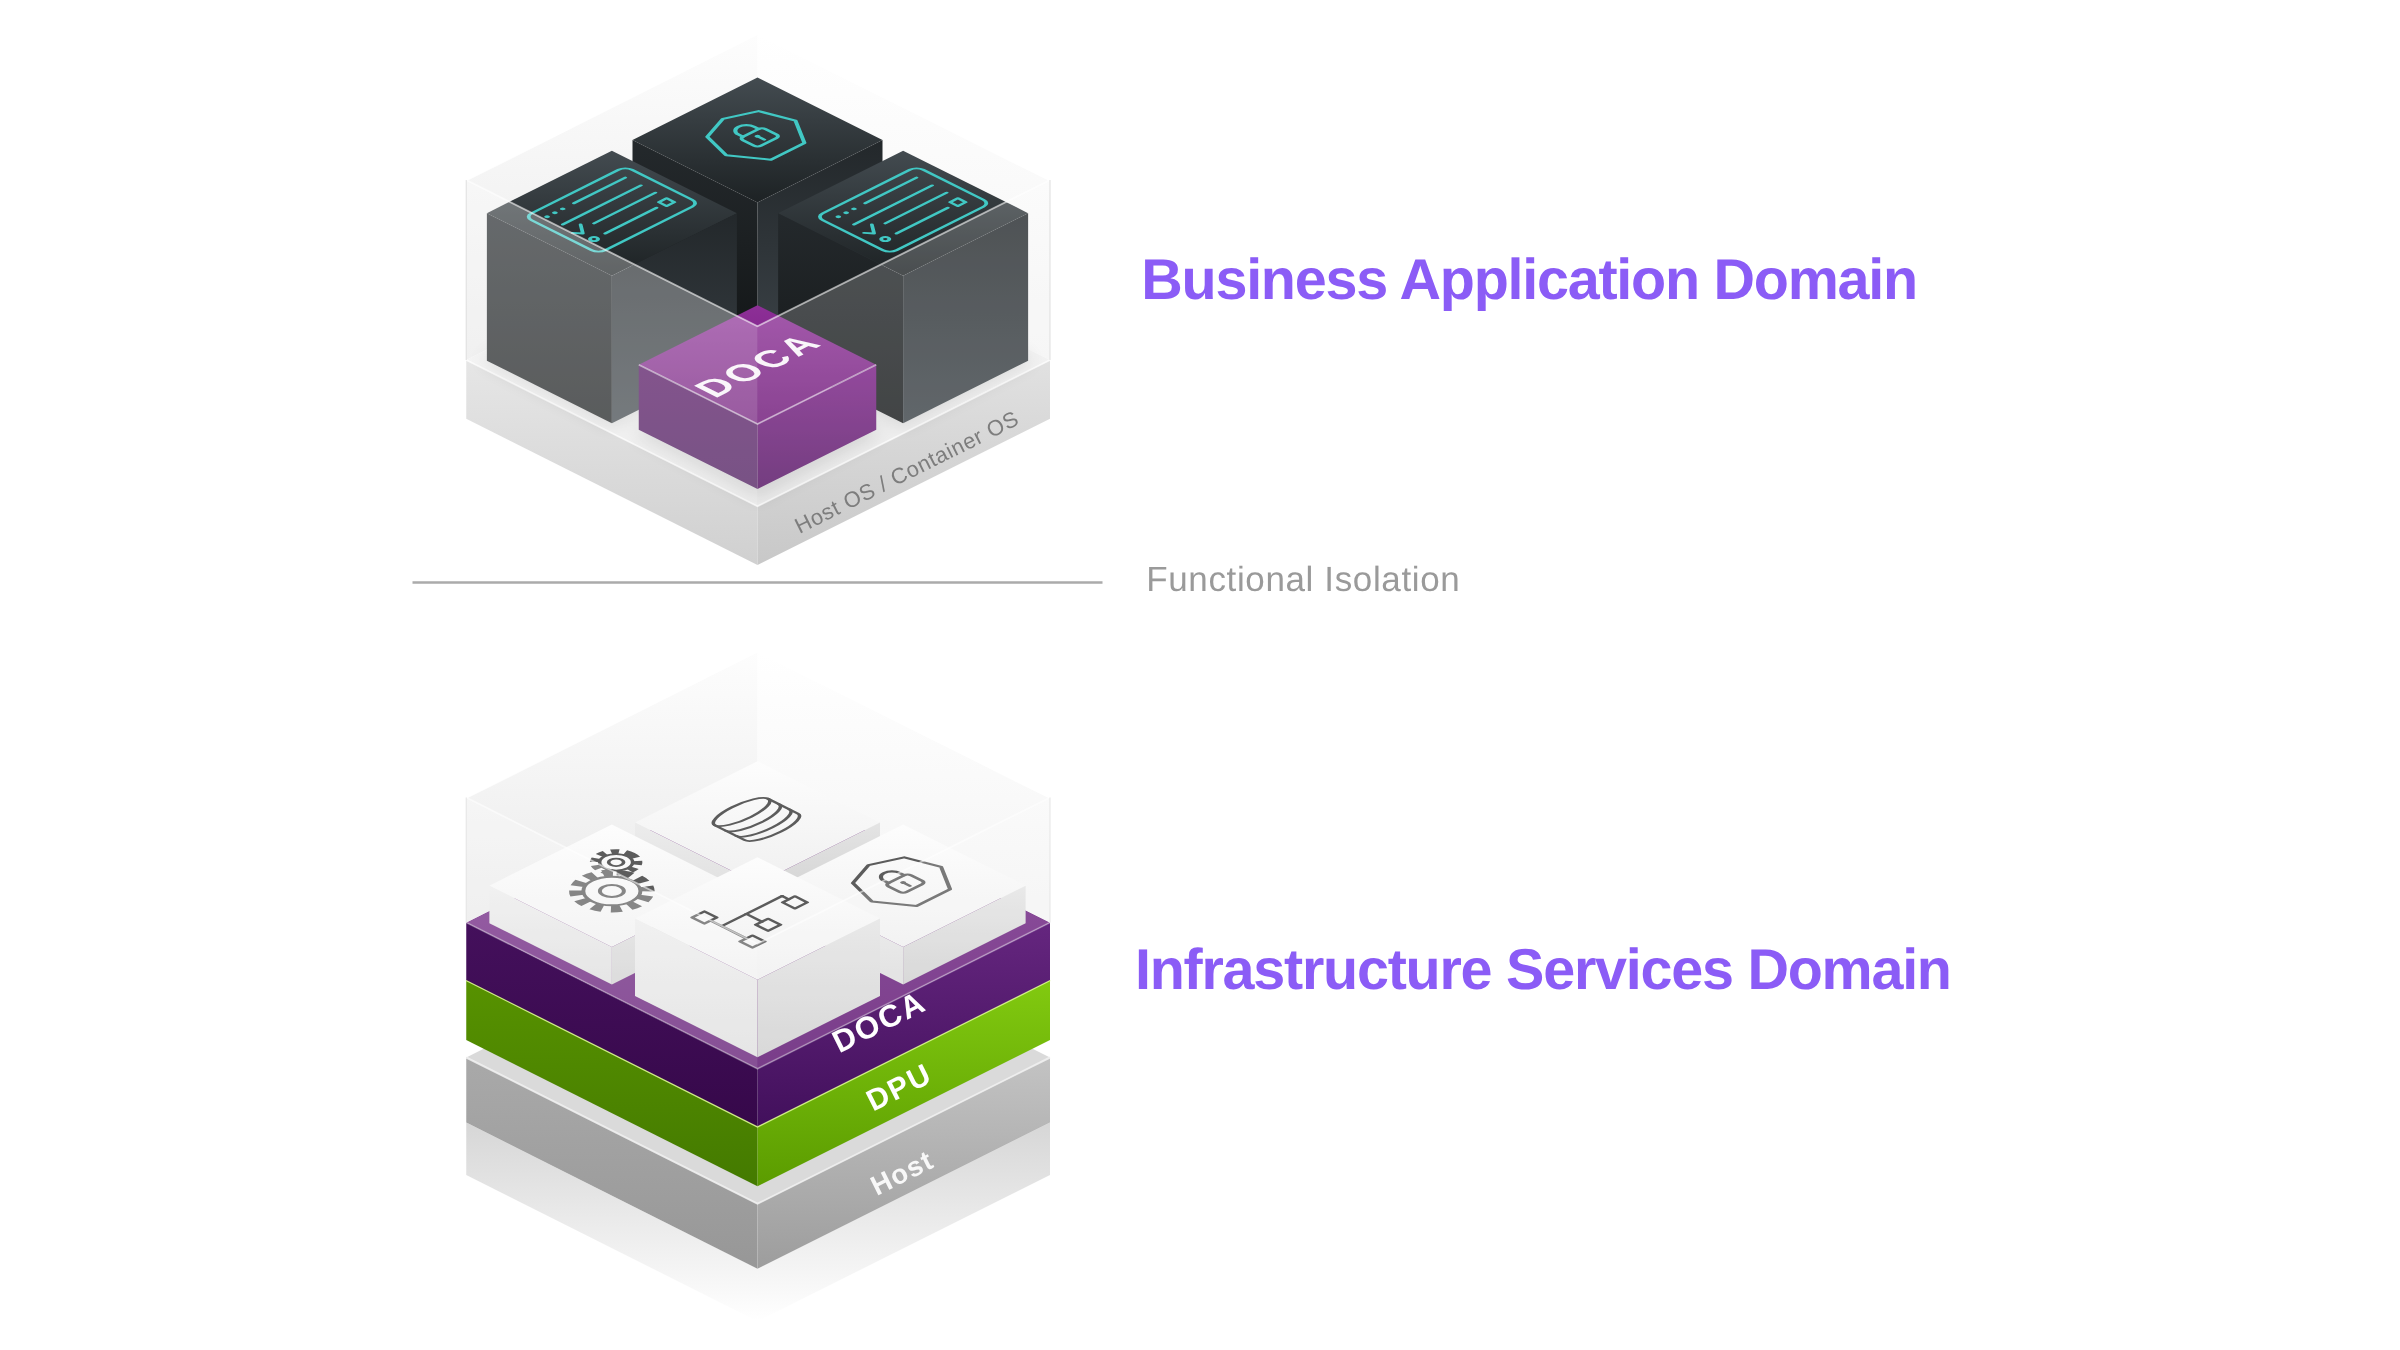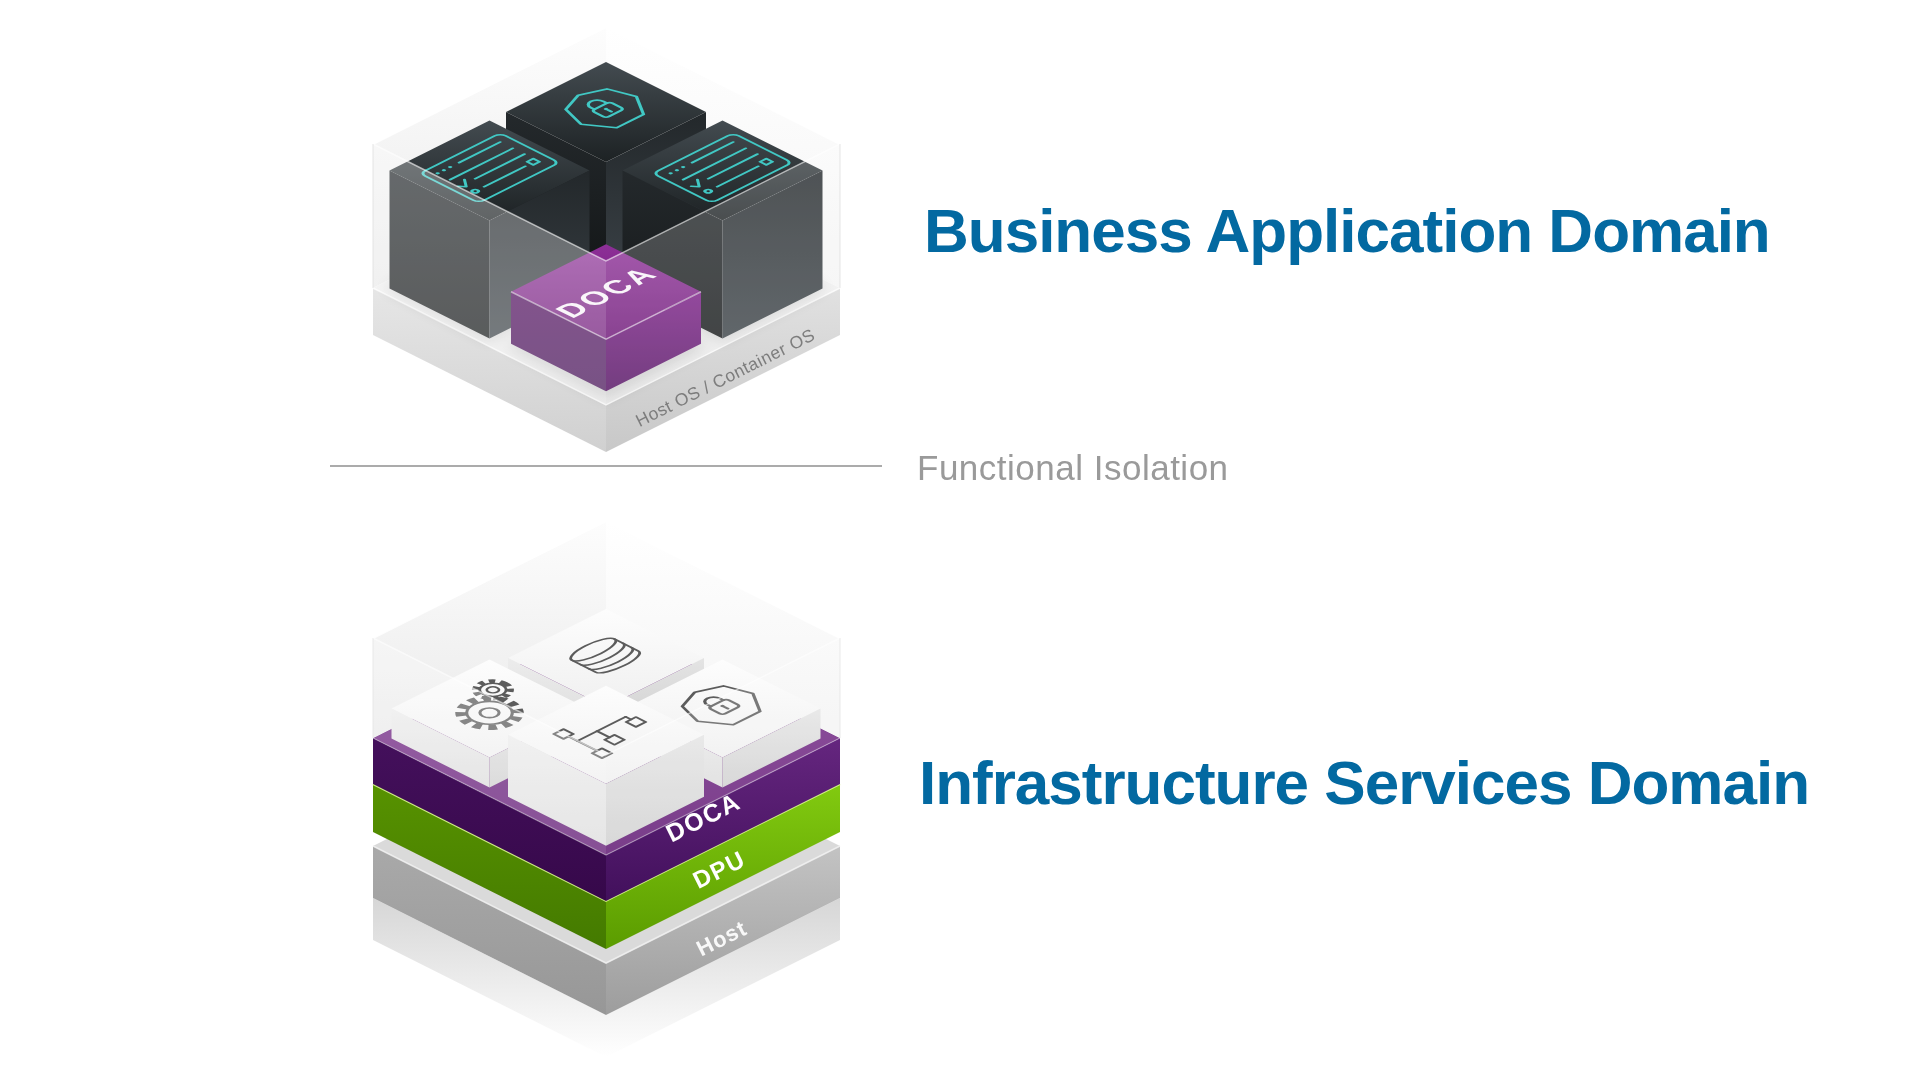--- a/index.html
+++ b/index.html
@@ -1,21 +1,21 @@
 <!DOCTYPE html>
 <html><head>
 <meta charset="utf-8">
 <style>
   html,body{margin:0;padding:0;background:#ffffff;}
   .canvas{position:relative;width:1920px;height:1080px;background:#ffffff;overflow:hidden;
           font-family:"Liberation Sans", sans-serif;}
   .illus{position:absolute;}
-  .title{position:absolute;font-weight:700;font-size:62px;color:#0369a1;letter-spacing:-1px;line-height:1;margin-left:11px;}
+  .title{position:absolute;font-weight:700;font-size:46px;color:#8b5cf6;letter-spacing:-1px;line-height:1;}
   .divider-line{position:absolute;left:330px;top:465px;width:552px;height:1.5px;background:#ababab;}
-  .divider-label{position:absolute;left:917px;top:450px;font-size:35px;color:#9a9a9a;
+  .divider-label{position:absolute;left:917px;top:450px;font-size:28px;color:#9a9a9a;
                  letter-spacing:0.5px;font-weight:400;line-height:1;}
   svg text{font-family:"Liberation Sans", sans-serif;}
 </style>
 </head>
 <body>
 
 <div class="canvas">
 
   <svg class="illus" style="left:340px;top:15px" width="560" height="470" viewBox="0 0 560 470">
     <defs>

